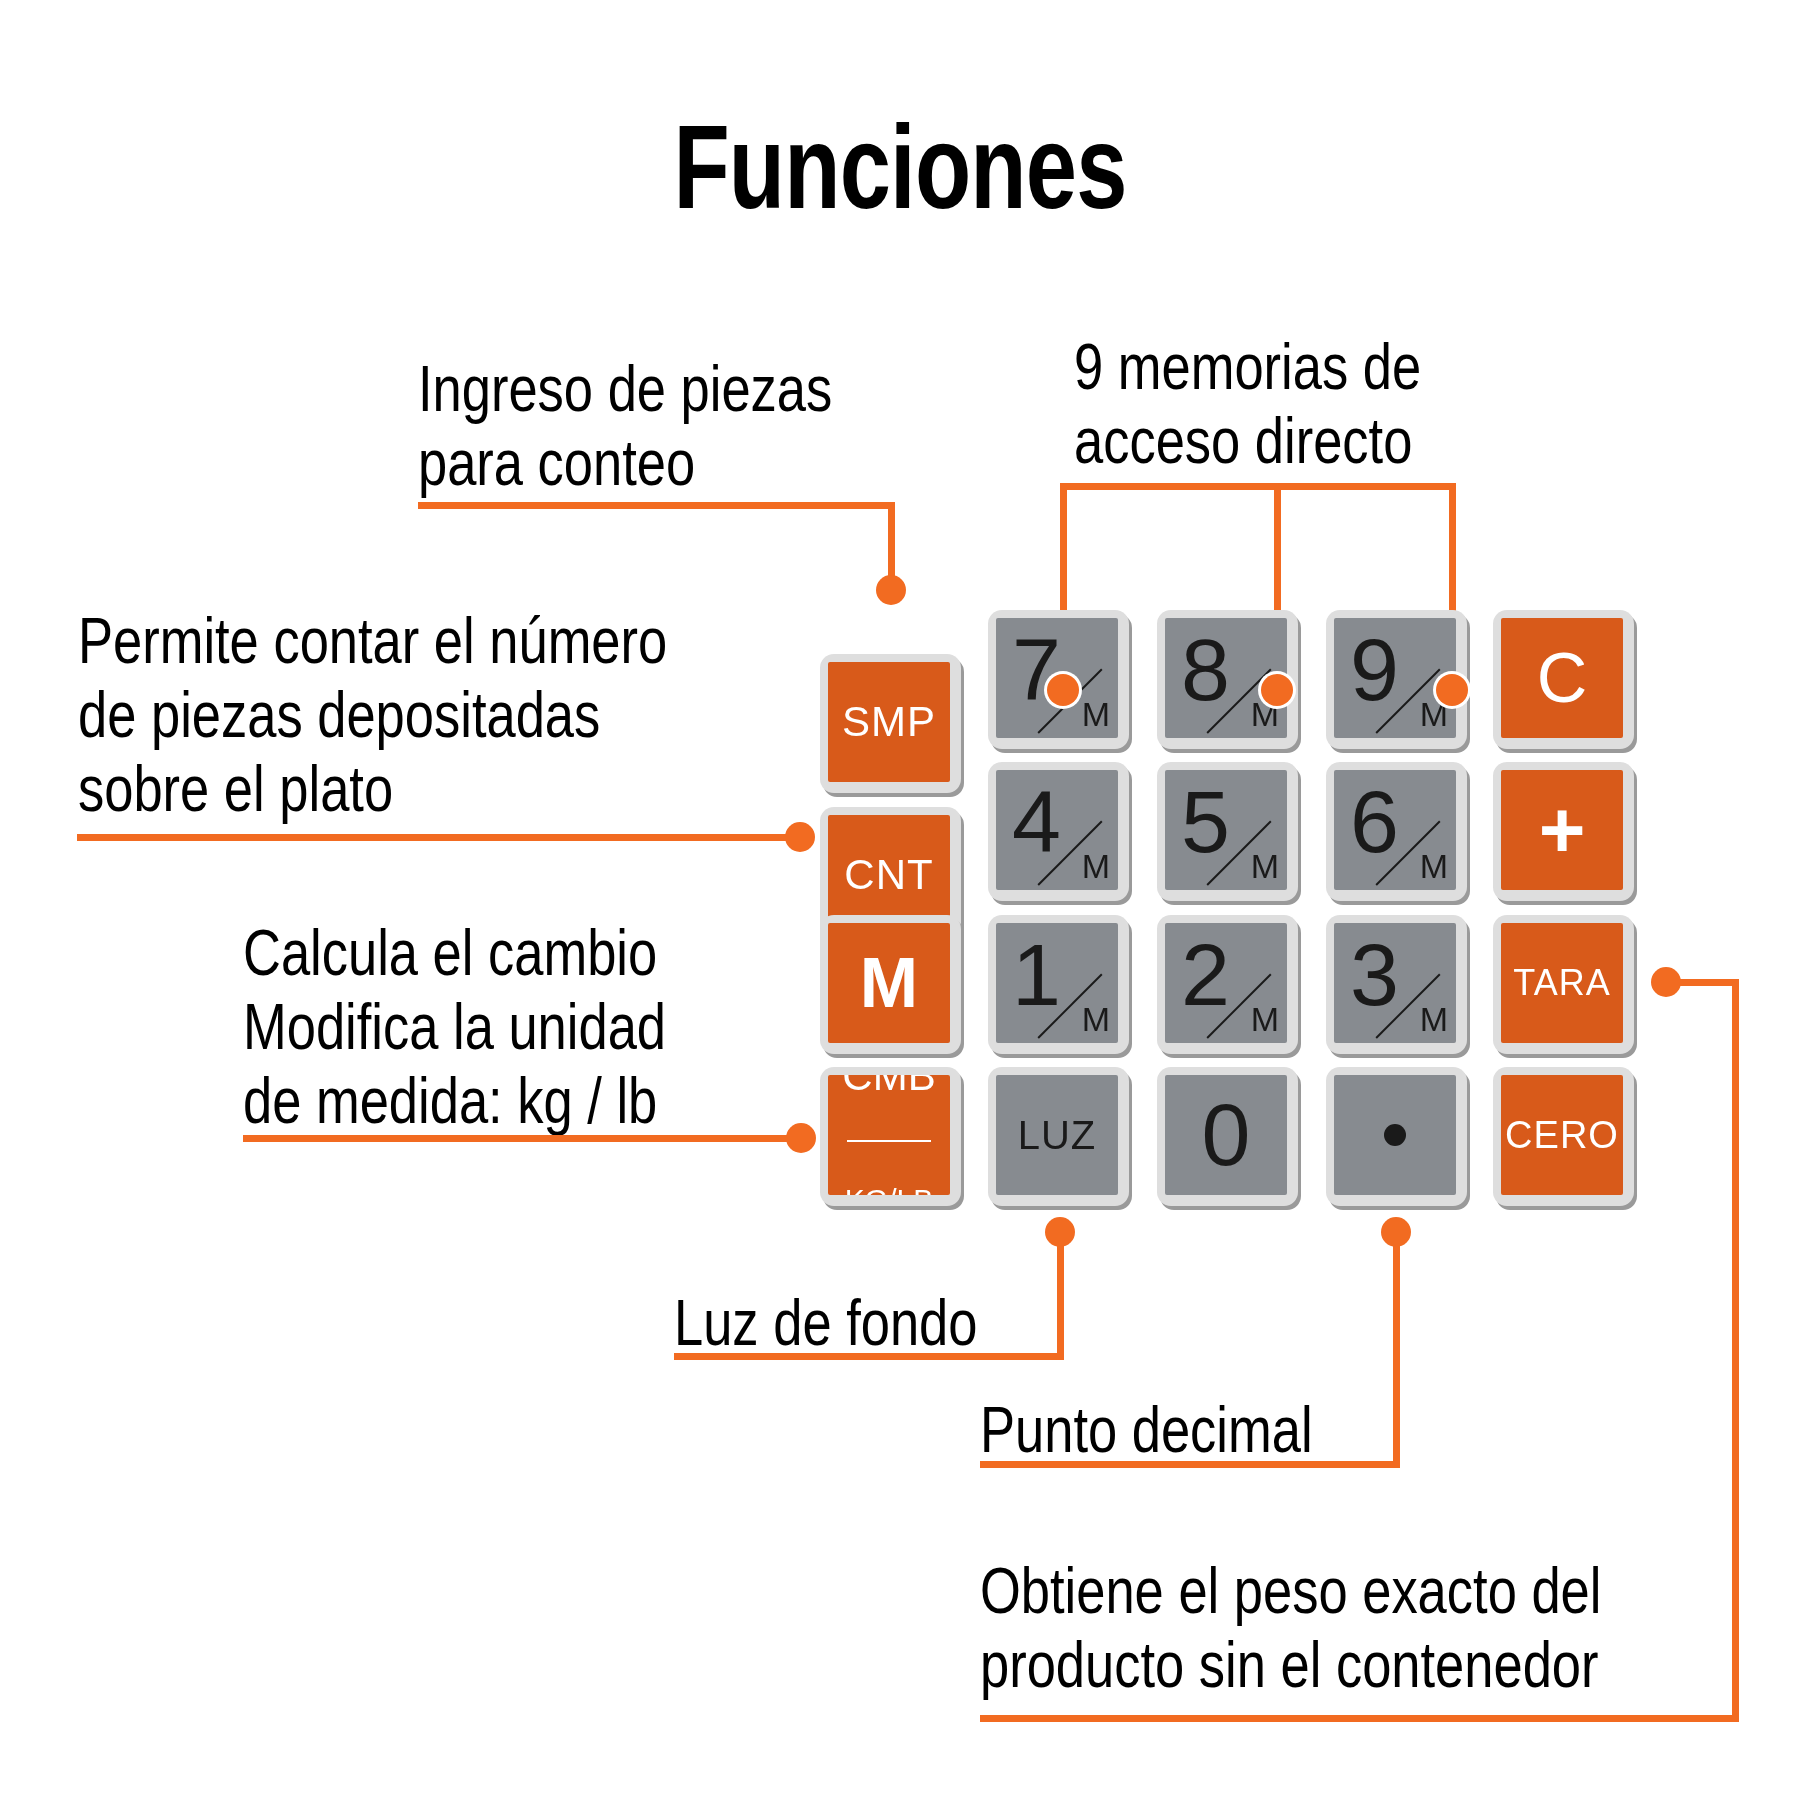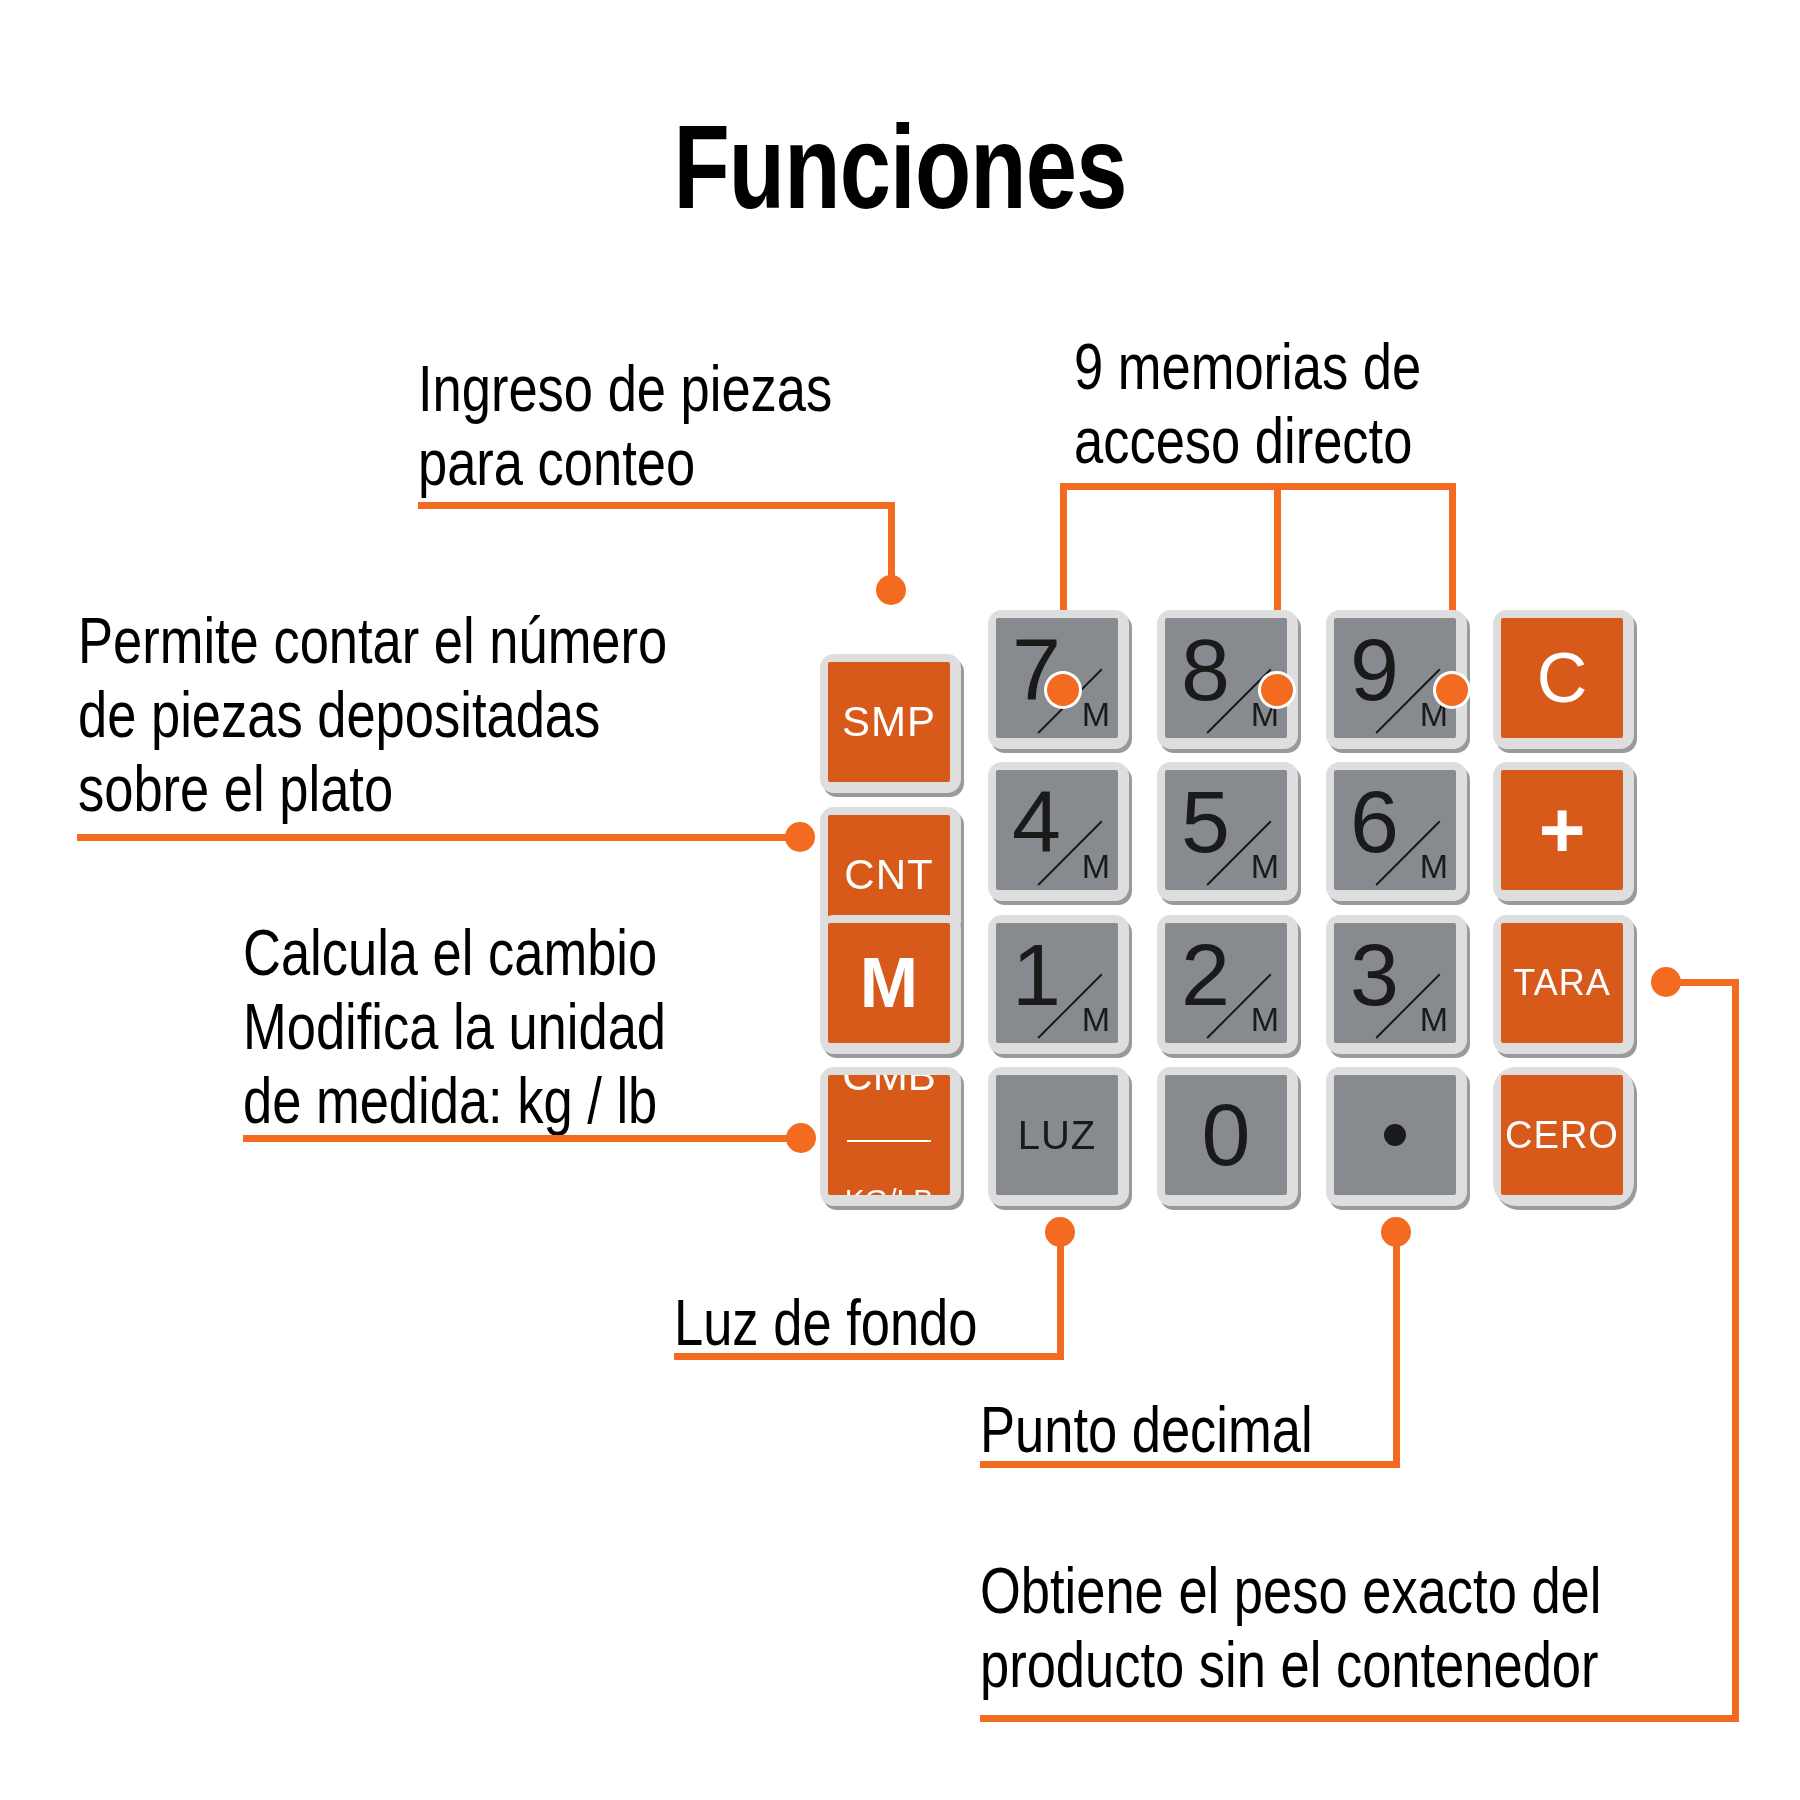--- a/index.html
+++ b/index.html
@@ -214,21 +214,21 @@
   <div class="key gray" style="left:1157px; top:1067px;">
     <div class="key-face">
         <span class="zero">0</span>
       </div>
   </div>
   <div class="key gray" style="left:1326px; top:1067px;">
     <div class="key-face">
         <div class="point"></div>
       </div>
   </div>
-  <div class="key orange" style="left:1493px; top:1067px;border-radius:23px;">
+  <div class="key orange" style="left:1493px; top:1067px;">
     <div class="key-face">
         <span class="lbl-func" style="font-size:38px;">CERO</span>
       </div>
   </div>
 </div>
 
 <div class="dot ring" style="left:1063px; top:690px;"></div>
 <div class="dot ring" style="left:1277px; top:690px;"></div>
 <div class="dot ring" style="left:1452px; top:690px;"></div>
 

